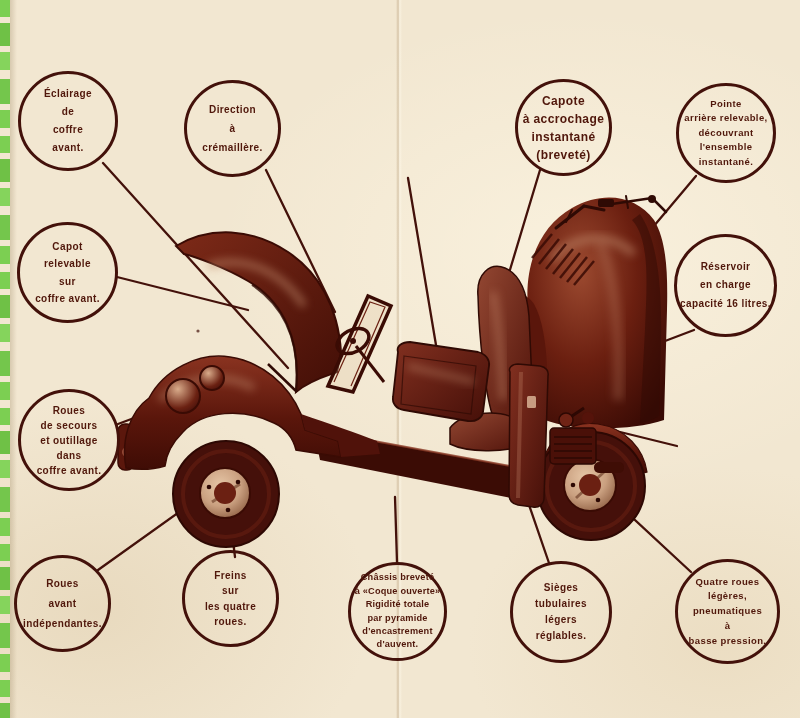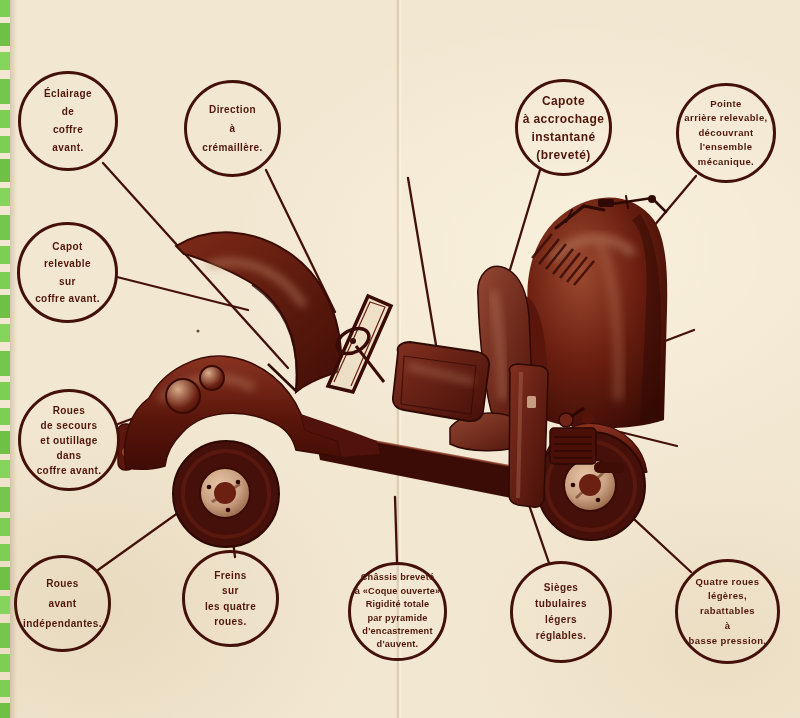--- a/index.html
+++ b/index.html
@@ -236,28 +236,32 @@
     <span>Capote
 à accrochage
 instantané
 (breveté)</span></div>
 
   <div class="callout" style="left:676px;top:83px;width:100px;height:100px;font-size:9.5px;line-height:1.52;">
     <span>Pointe
 arrière relevable,
 découvrant
 l'ensemble
-mécanique.</span></div>
+instantané.</span></div>
 
   <div class="callout" style="left:17px;top:222px;width:101px;height:101px;font-size:10px;line-height:1.75;justify-content:flex-end;">
     <span>Capot
 relevable
 sur
 coffre avant.</span></div>
 
+  <div class="callout" style="left:674px;top:234px;width:103px;height:103px;font-size:10px;line-height:1.85;">
+    <span>Réservoir
+en charge
+capacité 16 litres.</span></div>
 
   <div class="callout" style="left:18px;top:389px;width:102px;height:102px;font-size:10px;line-height:1.5;">
     <span>Roues
 de secours
 et outillage
 dans
 coffre avant.</span></div>
 
 
   <div class="callout" style="left:14px;top:555px;width:97px;height:97px;font-size:10px;line-height:2.0;">
@@ -281,19 +285,19 @@
     <span>Châssis breveté
 à «Coque ouverte»
 Rigidité totale
 par pyramide
 d'encastrement
 d'auvent.</span></div>
 
   <div class="callout" style="left:675px;top:559px;width:105px;height:105px;font-size:9.5px;line-height:1.55;">
     <span>Quatre roues
 légères,
-rabattables
+pneumatiques
 à
 basse pression.</span></div>
 
   <div class="binding-shadow"></div>
   <div class="binding"></div>
 </div>
 
 </body></html>

